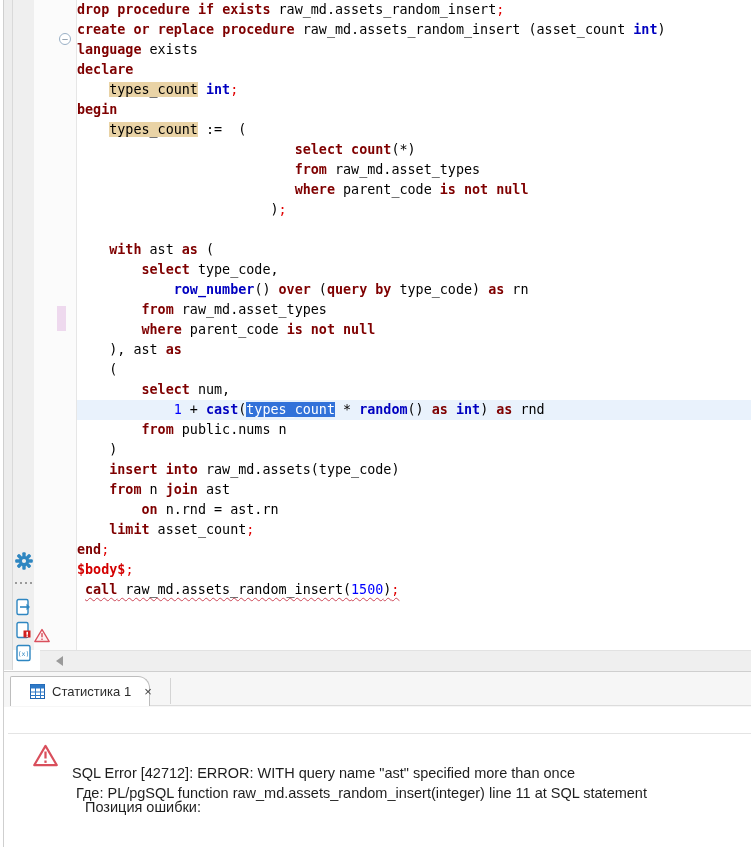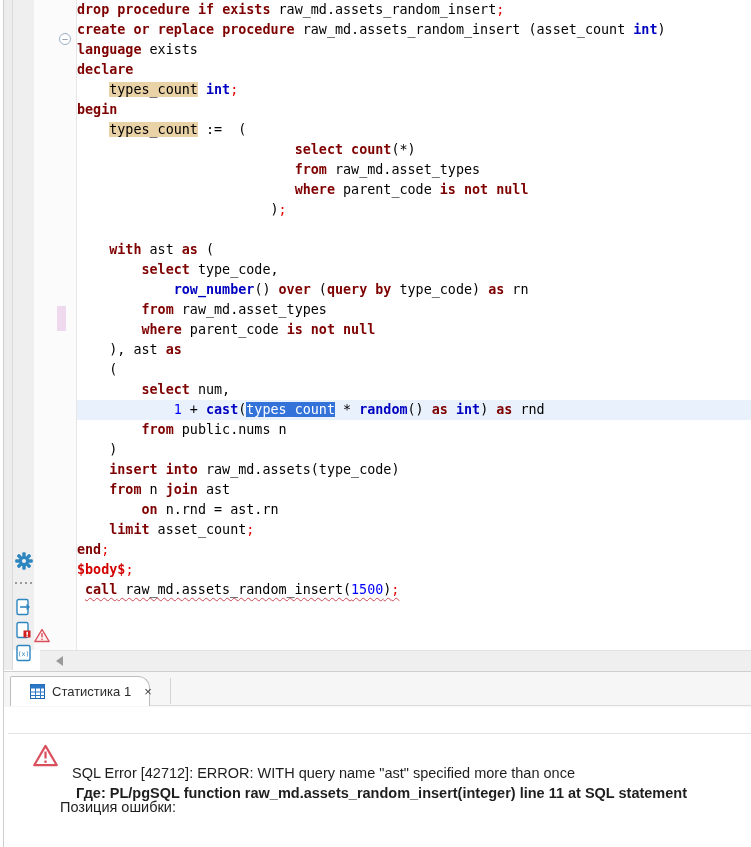--- a/index.html
+++ b/index.html
@@ -46,22 +46,22 @@
   .tab{position:absolute;left:6px;top:4px;width:140px;height:30px;background:#ffffff;
     border:1px solid #bdbdbd;border-bottom:none;border-radius:2px 12px 0 0;box-sizing:border-box;
     display:flex;align-items:center;padding:0 8px 0 19px;gap:7px;}
   .tab-label{font-size:13px;color:#2b2b2b;white-space:nowrap;}
   .tab-close{font-size:13px;color:#444;margin-left:6px;cursor:pointer;}
   .tab-sep{position:absolute;left:166px;top:6px;width:1px;height:26px;background:#d4d4d4;}
   
   .error-divider{position:absolute;left:8px;right:0;top:733px;height:1px;background:#e4e4e4;}
   .error-icon{position:absolute;left:33px;top:744px;}
   .error-text{position:absolute;left:72px;top:741px;font-size:14.5px;line-height:20px;color:#1e1e1e;margin-top:22px;}
-  .error-text .l2{padding-left:4px;font-weight:bold;}
-  .error-pos{position:absolute;left:60px;top:799px;font-size:14.5px;color:#1e1e1e;}
+  .error-text .l2{padding-left:4px;}
+  .error-pos{position:absolute;left:85px;top:799px;font-size:14.5px;color:#1e1e1e;}
   svg{display:block;}
 </style>
 </head>
 <body>
 
 <div class="left-edge-line"></div>
 <div class="left-strip"></div>
 
 <div class="editor">
   <div class="toolbar-strip">

